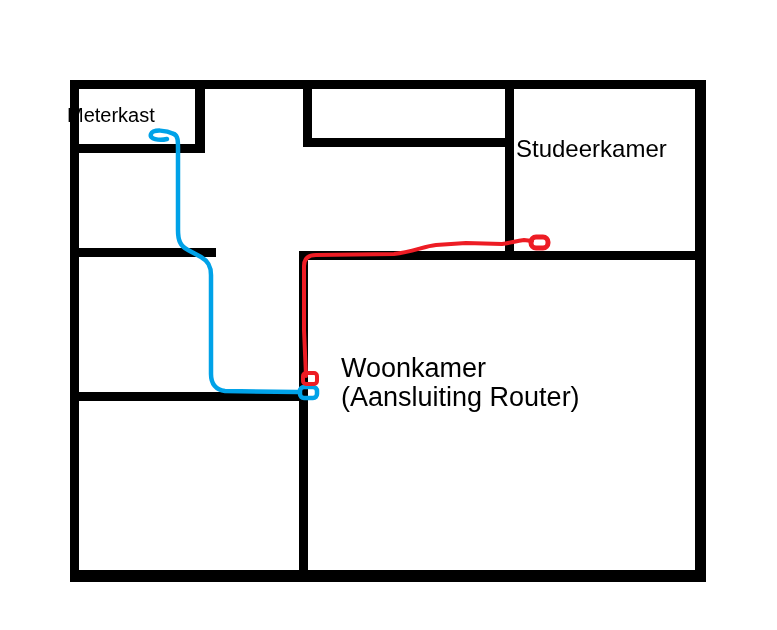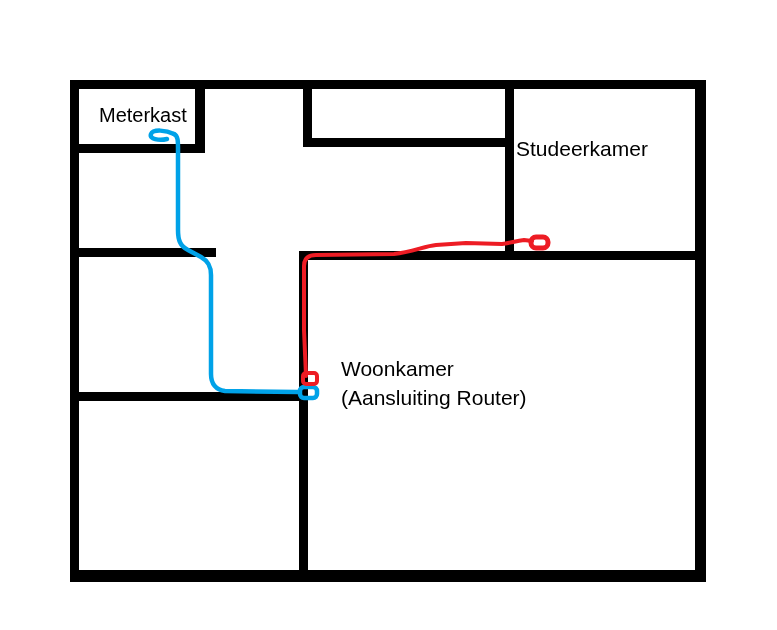--- a/index.html
+++ b/index.html
@@ -22,35 +22,35 @@
   }
   .room-label {
     position: absolute;
     color: #000000;
     white-space: nowrap;
   }
   .room-label .line {
     display: block;
   }
   #label-meterkast {
-    left: 99px;
+    left: 67px;
     top: 103px;
     font-size: 20px;
     line-height: 24px;
   }
   #label-studeerkamer {
     left: 516px;
     top: 134px;
-    font-size: 21px;
+    font-size: 24px;
     line-height: 29px;
   }
   #label-woonkamer {
     left: 341px;
     top: 354px;
-    font-size: 21px;
+    font-size: 27px;
     line-height: 29px;
   }
 </style>
 </head>
 <body>
 
 <div class="canvas">
   <svg id="plan-svg" width="777" height="630" viewBox="0 0 777 630">
       <rect x="70" y="80" width="636" height="9" fill="#000000"></rect>
       <rect x="70" y="80" width="9" height="502" fill="#000000"></rect>

